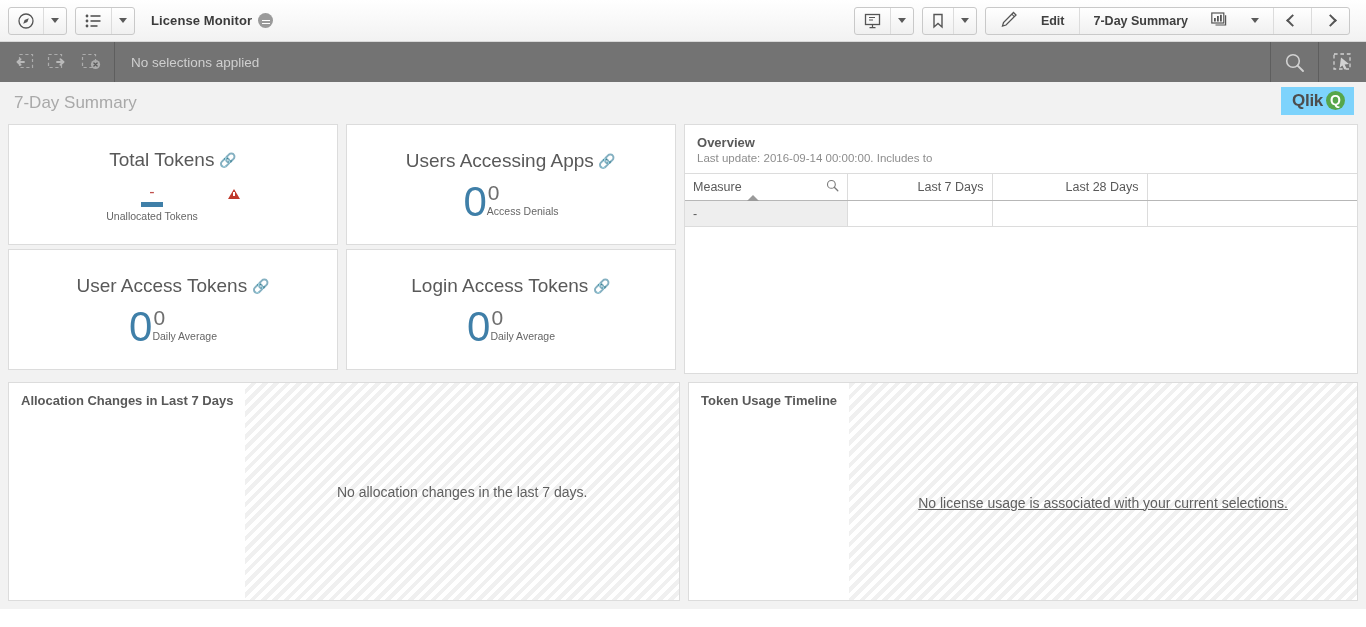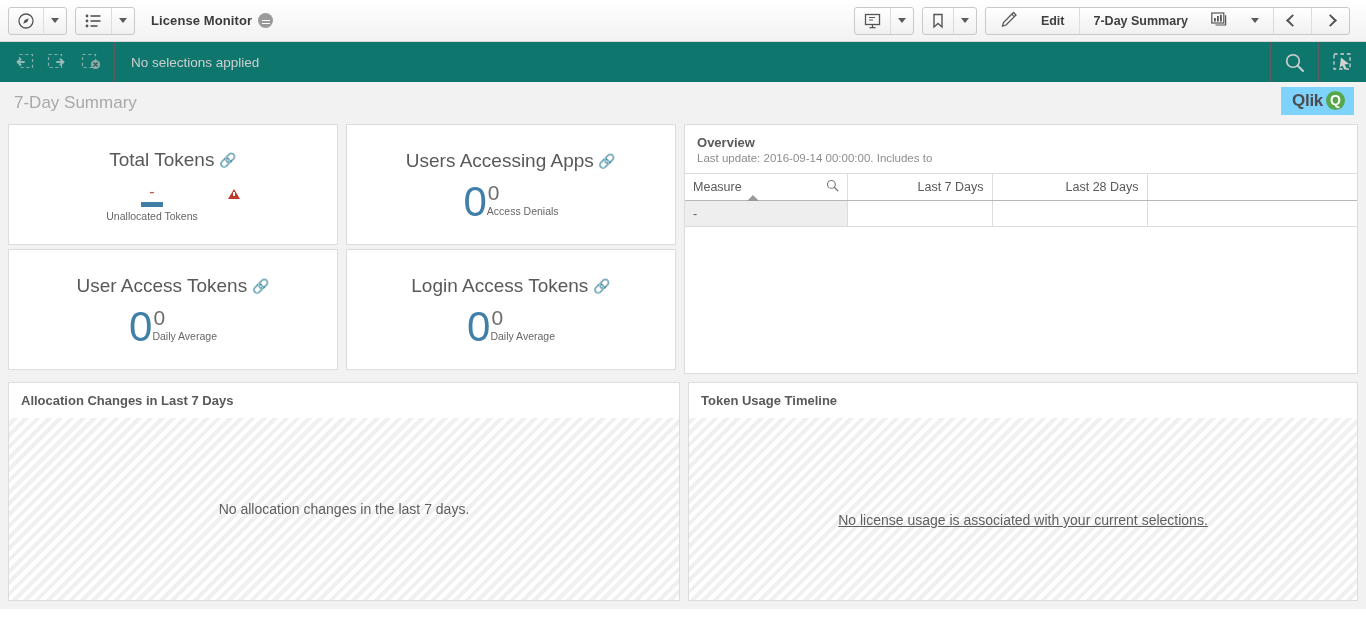--- a/index.html
+++ b/index.html
@@ -70,21 +70,21 @@
     width: 9px; height: 9px;
     border-top: 2px solid #555; border-right: 2px solid #555;
   }
   .chev.left { transform: rotate(-135deg); }
   .chev.right { transform: rotate(45deg); }
   .nav-btn { padding: 0 14px; }
 
   
   .selbar {
     height: 40px; width: 100%;
-    background: #0f766e;
+    background: #737373;
     display: flex; align-items: center;
     color: #d5d5d5;
   }
   .selbar-left {
     display: flex; align-items: center;
     padding: 0 6px;
     height: 100%;
     border-right: 1px solid #5e5e5e;
   }
   .sel-icon {
@@ -235,21 +235,21 @@
     height: 26px; padding: 0 8px;
     border-bottom: 1px solid #dcdcdc;
     border-right: 1px solid #dcdcdc;
     background: #ffffff;
   }
   .ov-table td:last-child { border-right: none; }
   .ov-table td.sel { background: #eeeeee; }
 
   
   .row-bottom { display: flex; gap: 8px; flex: 1; }
-  .ph { display: flex; flex-direction: column; }
+  .ph { display: flex; flex-direction: row; }
   .ph-left { width: 672px; }
   .ph-right { flex: 1; }
   .ph-head {
     height: 35px; display: flex; align-items: center;
     padding: 0 12px;
     font-size: 13px; font-weight: bold; color: #595959;
   }
   .ph-body {
     flex: 1;
     background-image: repeating-linear-gradient(

